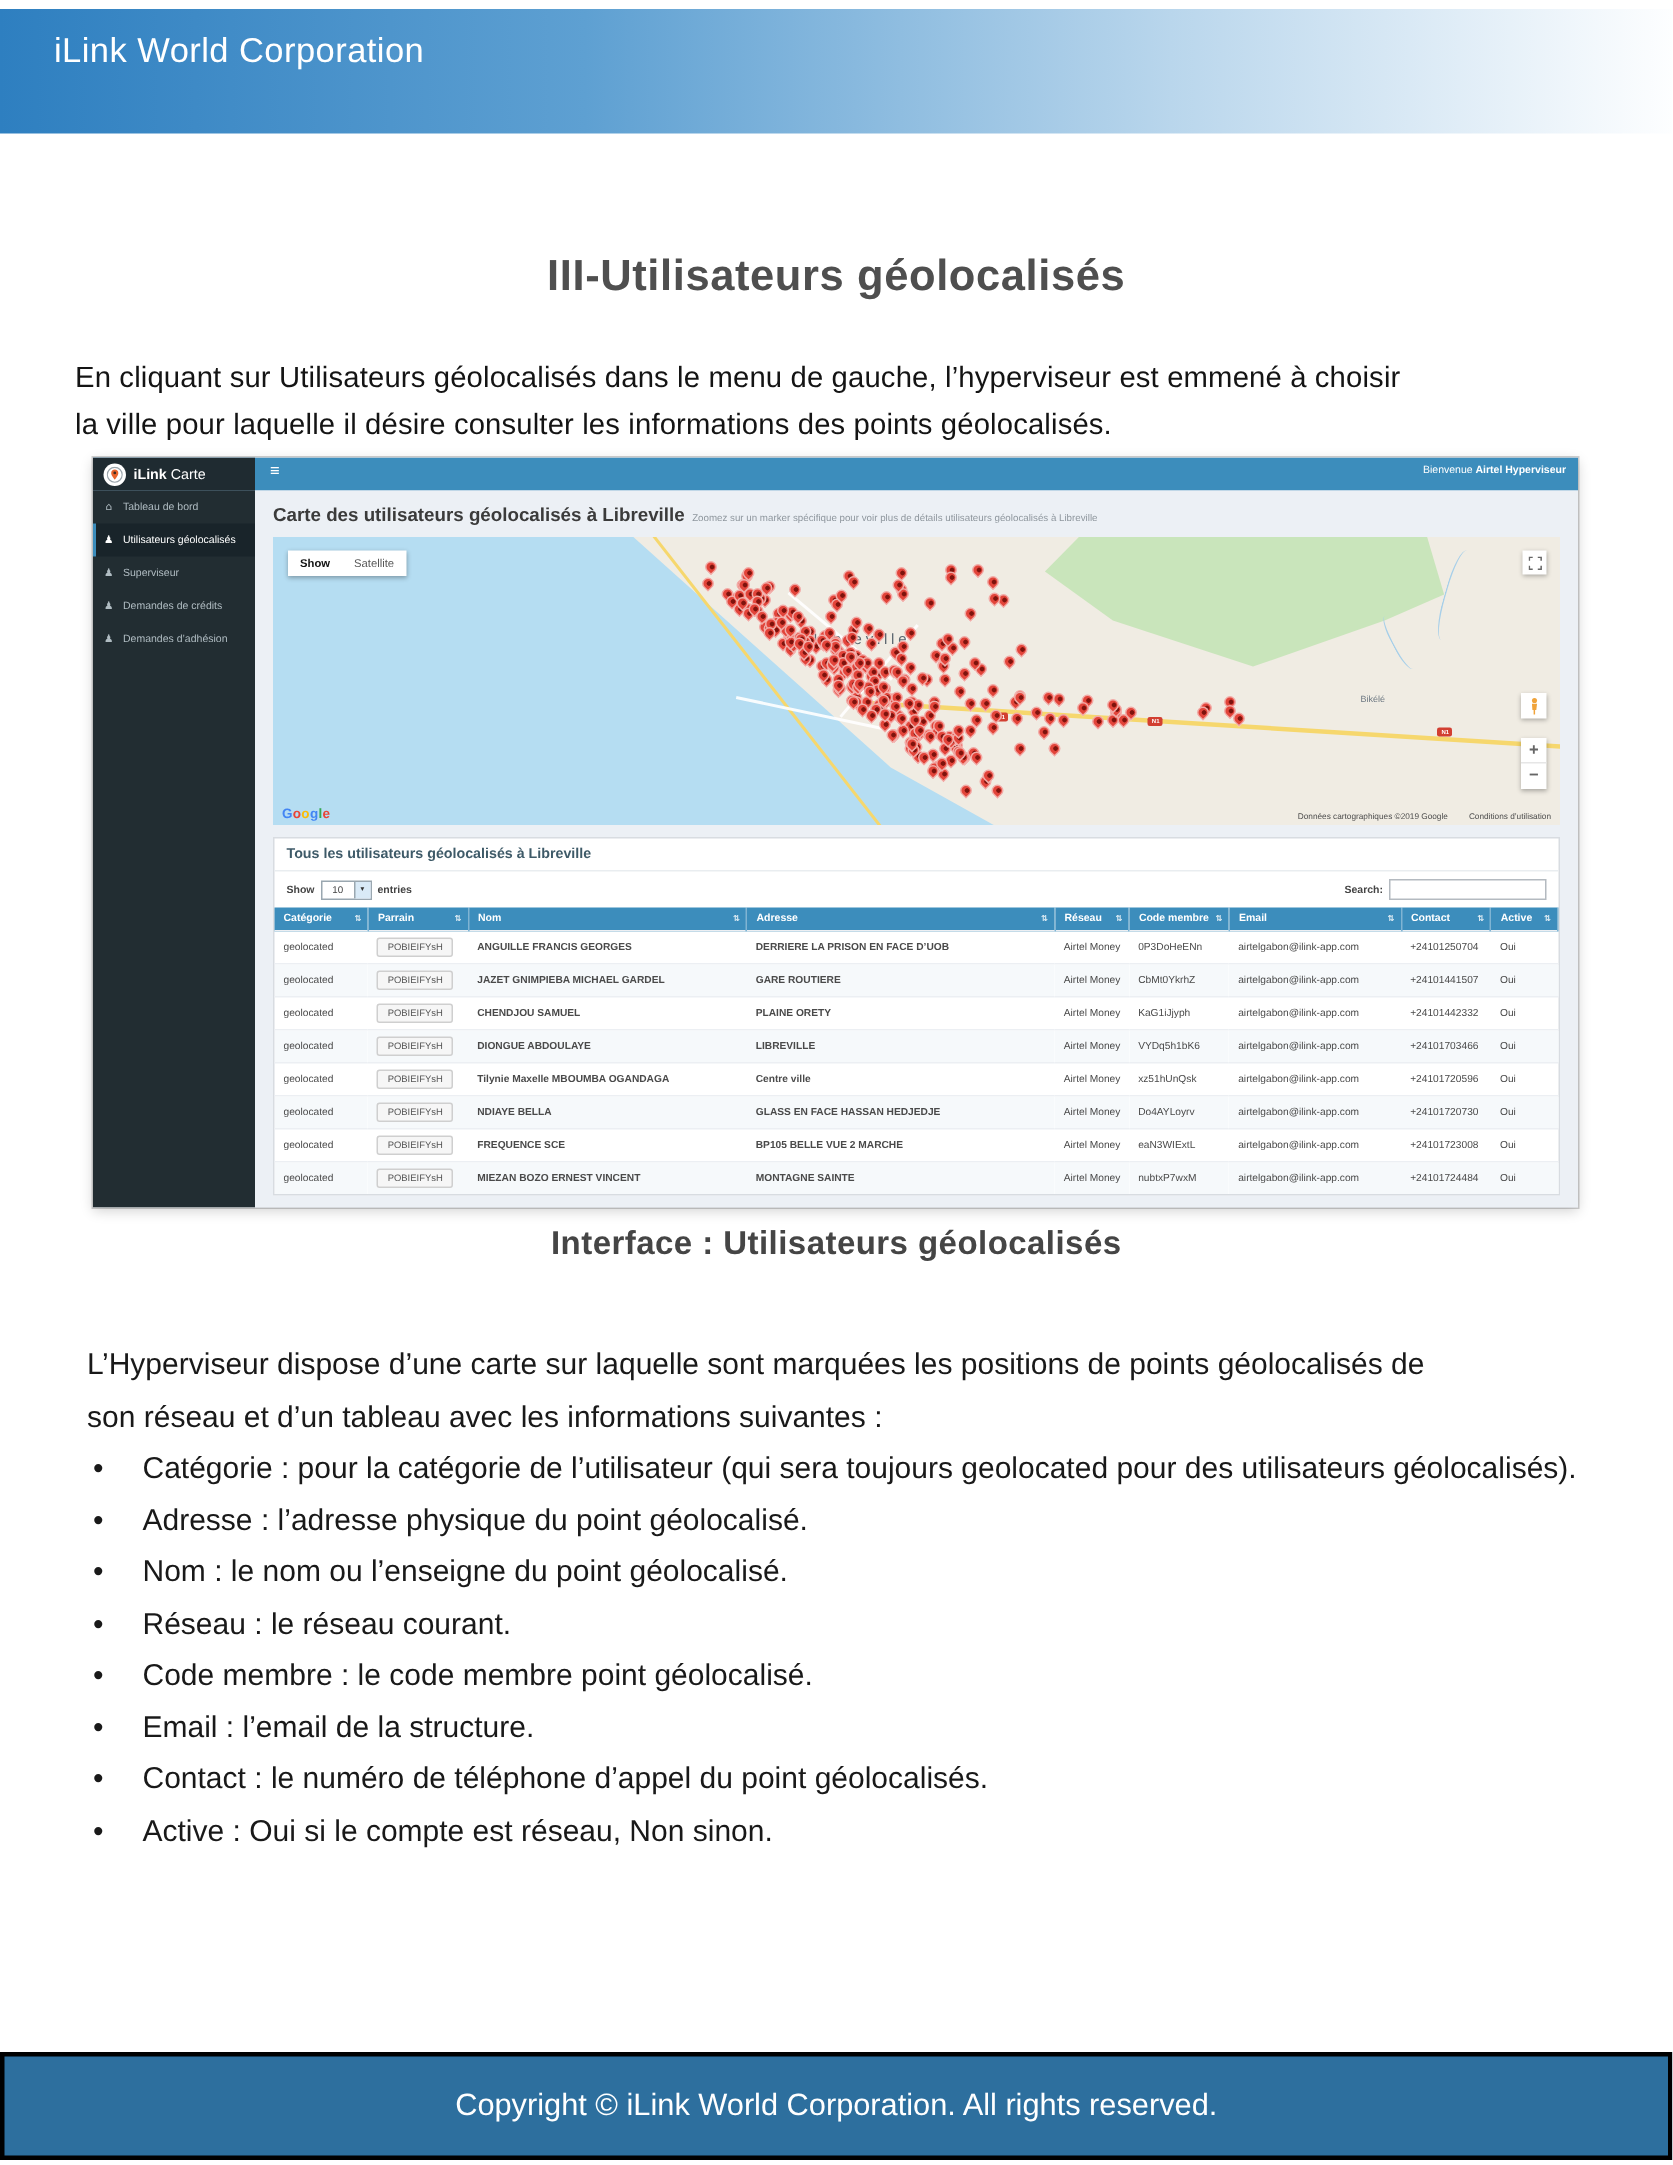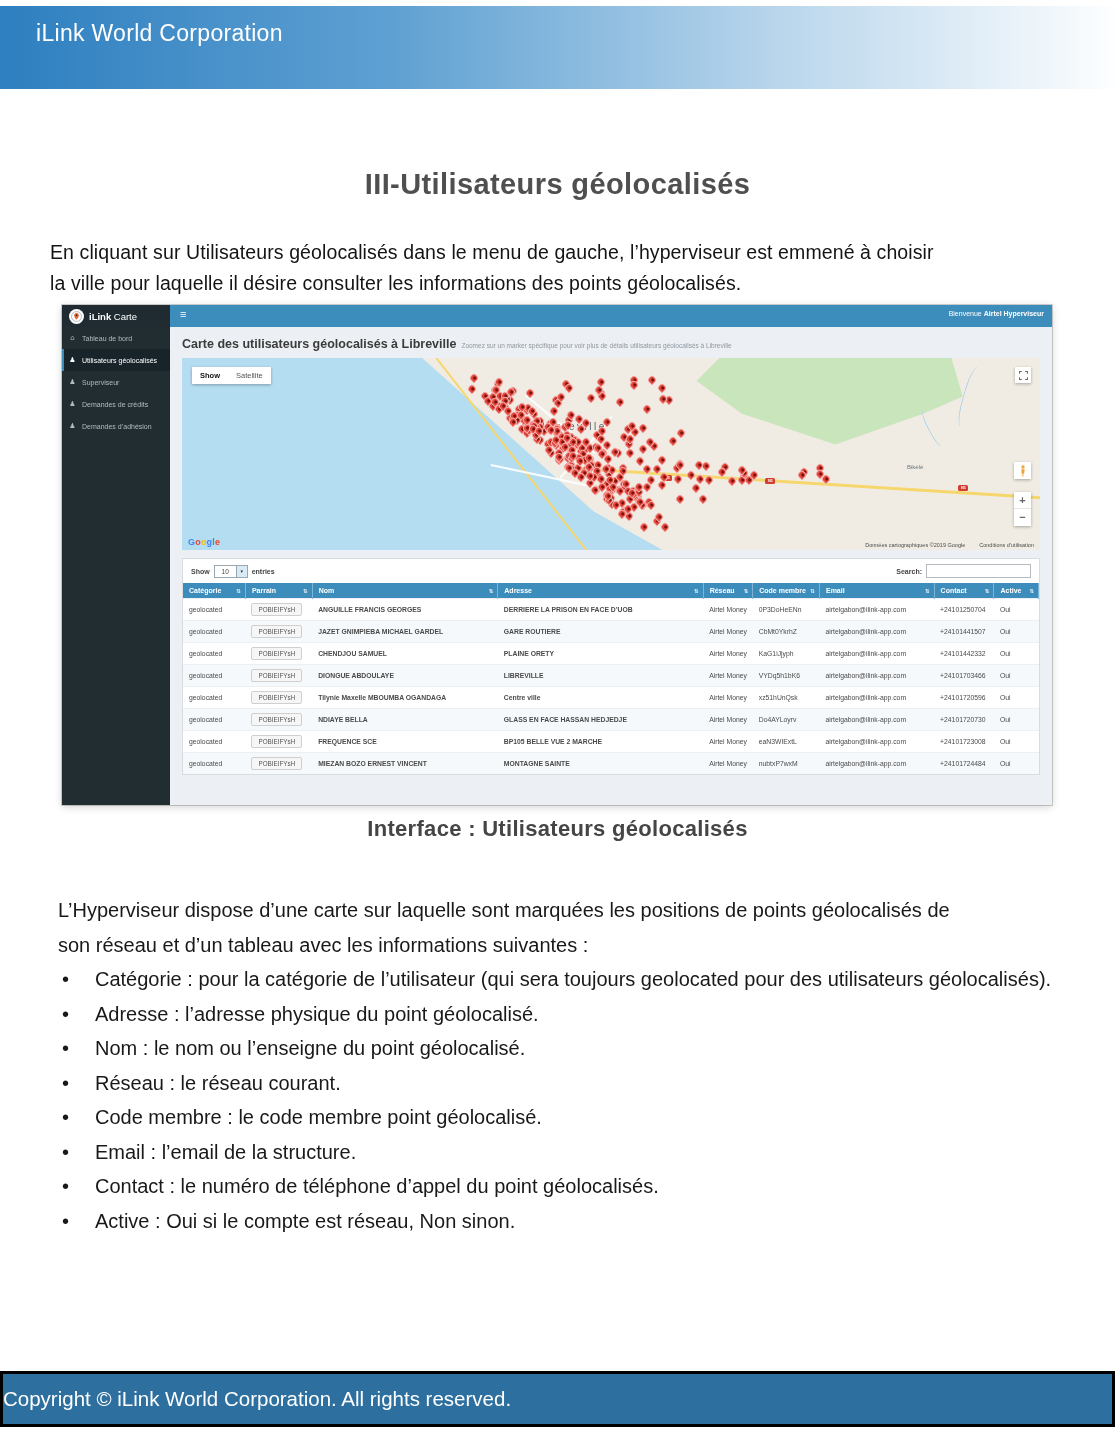--- a/index.html
+++ b/index.html
@@ -110,22 +110,22 @@
 
   
   .caption { position:absolute; top:816px; left:0; width:100%; text-align:center;
     font-size:22px; font-weight:700; color:#454545; letter-spacing:.3px; }
   .body-text { position:absolute; top:893px; left:58px; width:1000px; font-size:20px;
     color:#191919; line-height:34.5px; }
   .body-intro { white-space:pre-line; }
   .bullets { list-style:none; }
   .bullets li { position:relative; padding-left:37px; white-space:pre-line; }
   .bullets li::before { content:"•"; position:absolute; left:4px; }
-  .doc-footer { position:absolute; left:0; bottom:16px; width:100%; height:56px; background:#2d6f9e;
-    border:3px solid #000; display:flex; align-items:center; }
+  .doc-footer { position:absolute; left:0; bottom:3px; width:100%; height:72px; background:#2d6f9e;
+    border:3px solid #000; display:flex; align-items:center; justify-content:center; }
   .doc-footer span { color:#fff; font-size:20.5px; }
 </style>
 </head>
 <body>
 
 <div class="page">
 
   <header class="doc-header">
     <div class="l1">iLink World Corporation</div>
   </header>
@@ -526,20 +526,21 @@
           <div class="zb">−</div>
         </div>
         <div class="attrib">
           <span>Données cartographiques ©2019 Google</span>
           <span>Conditions d’utilisation</span>
         </div>
         <div class="google-logo" id="google-logo"><span style="color: rgb(66, 133, 244);">G</span><span style="color: rgb(234, 67, 53);">o</span><span style="color: rgb(251, 188, 5);">o</span><span style="color: rgb(66, 133, 244);">g</span><span style="color: rgb(52, 168, 83);">l</span><span style="color: rgb(234, 67, 53);">e</span></div>
       </div>
 
       <div class="panel">
+        <div class="panel-title">Tous les utilisateurs géolocalisés à Libreville</div>
         <div class="panel-controls">
           <div class="ctl-left">
             <span>Show</span>
             <span class="pg-select">
               <span class="val">10</span>
               <span class="arr"></span>
             </span>
             <span>entries</span>
           </div>
           <div class="ctl-right">

